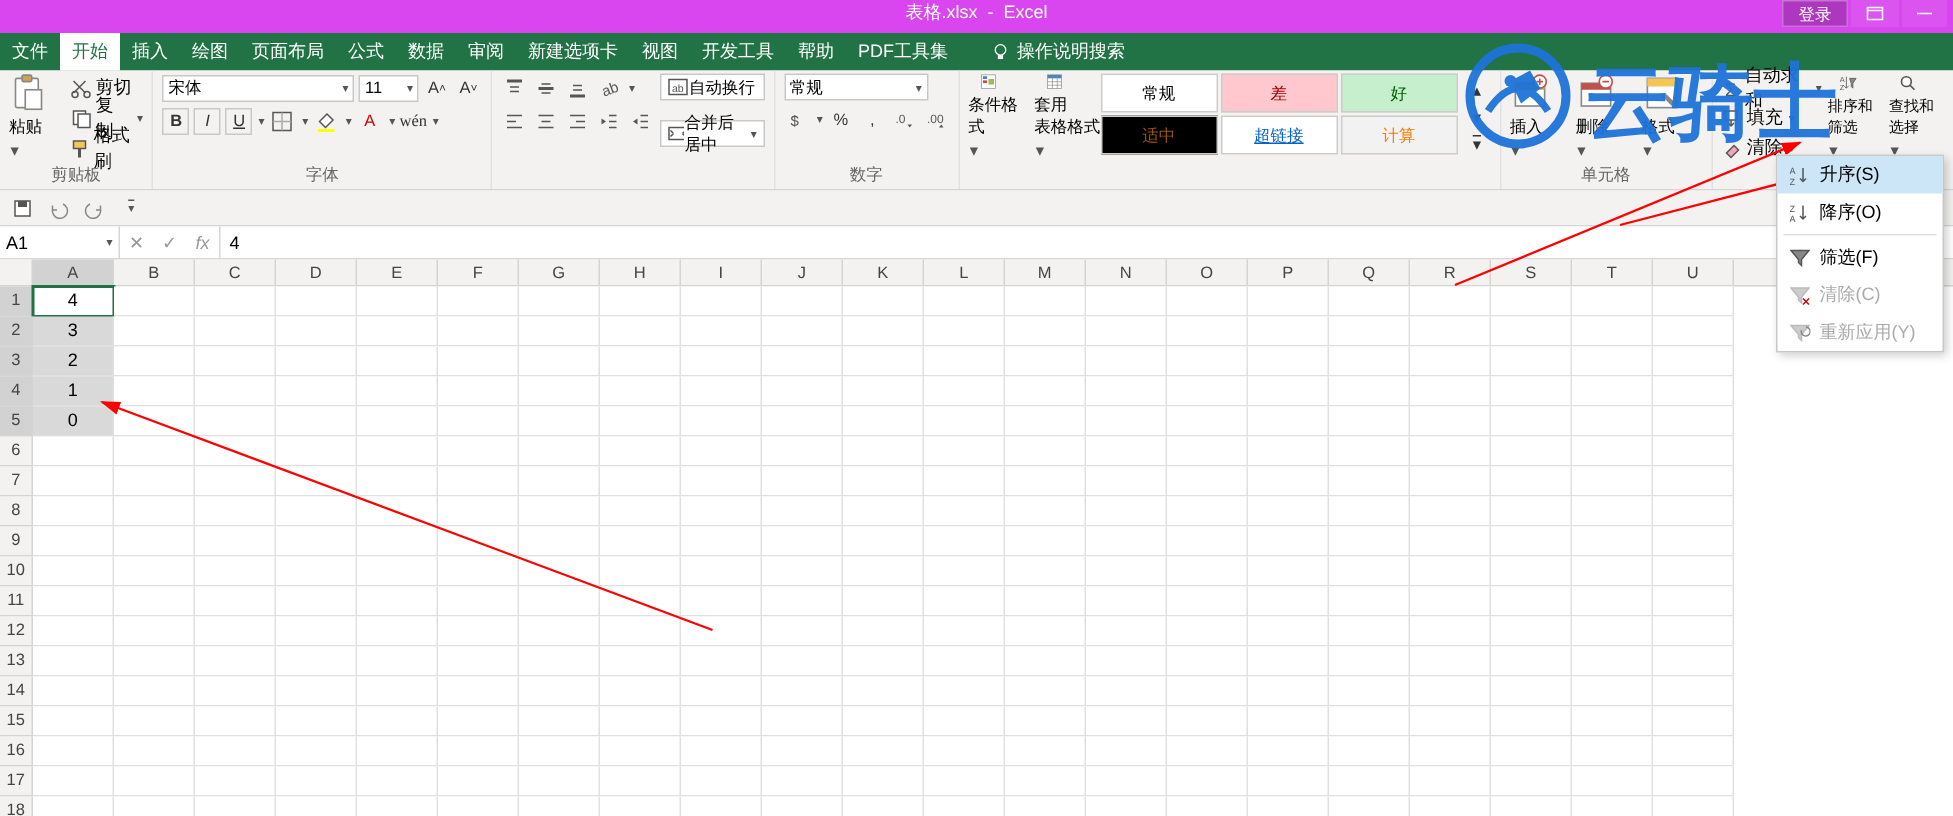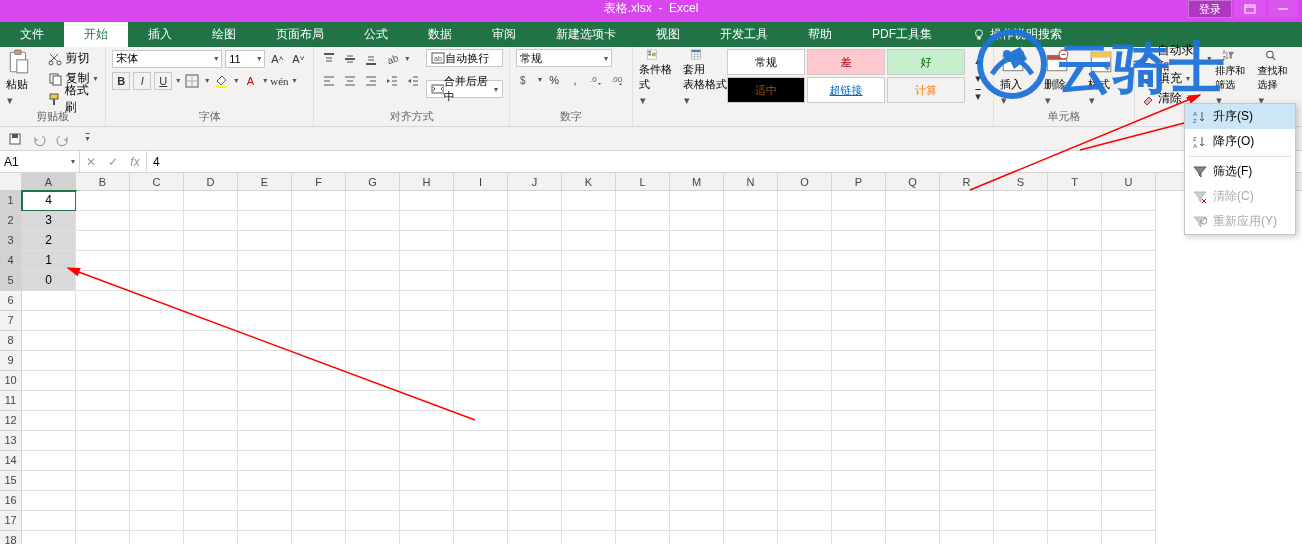--- a/index.html
+++ b/index.html
@@ -7,21 +7,21 @@
 
   
   .title-bar { background: #d946ef; height: 22px; display: flex; justify-content: center; position: relative; color: #fff; }
   .title-text { font-size: 12px; }
   .title-right { position: absolute; right: 4px; top: 0; display: flex; gap: 2px; }
   .title-btn { background: rgba(255,255,255,0.08); color:#fff; height:18px; padding:0 10px; display:flex; align-items:center; font-size:11px; }
   .title-btn.login { background: rgba(0,0,0,0.2); border:1px solid rgba(255,255,255,0.3); }
 
   
   .menu-bar { background: #217346; height: 25px; display: flex; align-items: stretch; }
-  .menu-tab { color: #fff; padding: 0 20px; display:flex; align-items:center; font-size:12px; cursor:pointer; }
+  .menu-tab { color: #fff; padding: 0 8px; display:flex; align-items:center; font-size:12px; cursor:pointer; }
   .menu-tab.active { background: #fff; color: #217346; }
   .tell-me { color:#fff; display:flex; align-items:center; gap:4px; padding:0 10px; margin-left:10px;}
   .lamp-icon { width:14px; height:14px; }
 
   
   .ribbon { background: #f3f2f1; border-bottom:1px solid #d6d6d6; height: 80px; display:flex; }
   .group { border-right:1px solid #e1e1e1; padding:2px 6px 0 6px; display:flex; flex-direction:column; justify-content:space-between; }
   .group-body { display:flex; gap:4px; }
   .group-label { text-align:center; font-size:11px; color:#666; padding-bottom:2px;}
   .big-btn { display:flex; flex-direction:column; align-items:flex-start; justify-content:center; width:40px; height:58px; cursor:pointer;}
@@ -171,21 +171,21 @@
           <span>格式刷</span>
         </div>
       </div>
     </div>
     <div class="group-label">剪贴板</div>
   </div>
 
   <div class="group">
     <div class="group-body" style="flex-direction:column;gap:3px;">
       <div class="row">
-        <div class="ctrl sel" style="width:110px">
+        <div class="ctrl sel" style="width:128px">
             <span>宋体</span>
             <span class="chev">▾</span>
           </div>
         <div class="ctrl sel" style="width:40px">
             <span>11</span>
             <span class="chev">▾</span>
           </div>
         <div class="mini">A<span style="font-size:8px">˄</span></div>
         <div class="mini">A<span style="font-size:8px">˅</span></div>
       </div>
@@ -303,21 +303,20 @@
         <div class="btn-pill">
           <svg width="14" height="14">
               <rect x="1" y="3" width="12" height="8" fill="none" stroke="#555"></rect>
               <path d="M4 7 L2 5 M4 7 L2 9 M10 7 L12 5 M10 7 L12 9" stroke="#555"></path>
             </svg>
           <span>合并后居中</span>
             <span class="chev">▾</span>
         </div>
       </div>
     </div>
-    <div class="group-label">对齐方式</div>
   </div>
 
   <div class="group">
     <div class="group-body" style="flex-direction:column;gap:3px;">
       <div class="ctrl sel" style="width:96px">
           <span>常规</span>
           <span class="chev">▾</span>
         </div>
       <div class="row">
         <div class="mini">

